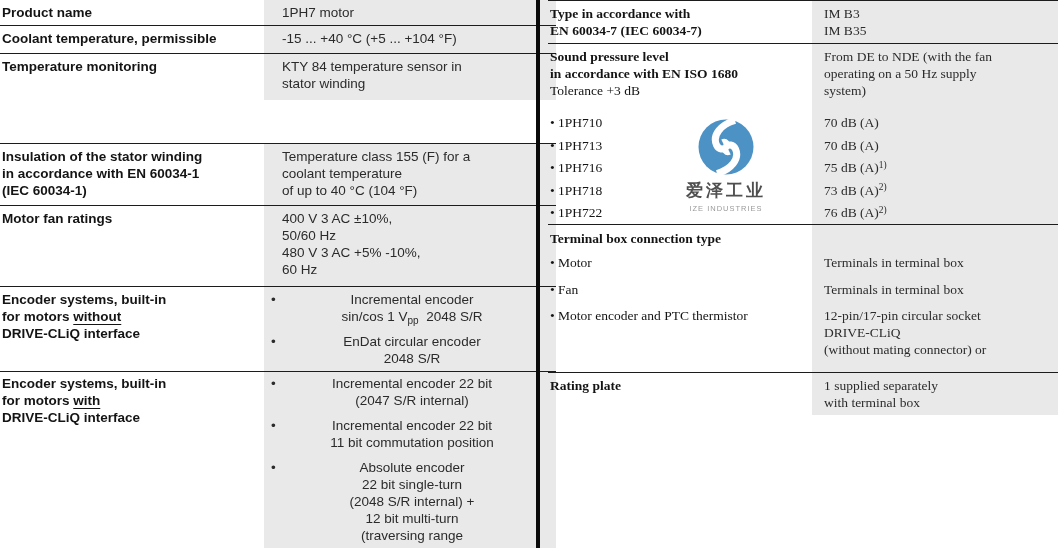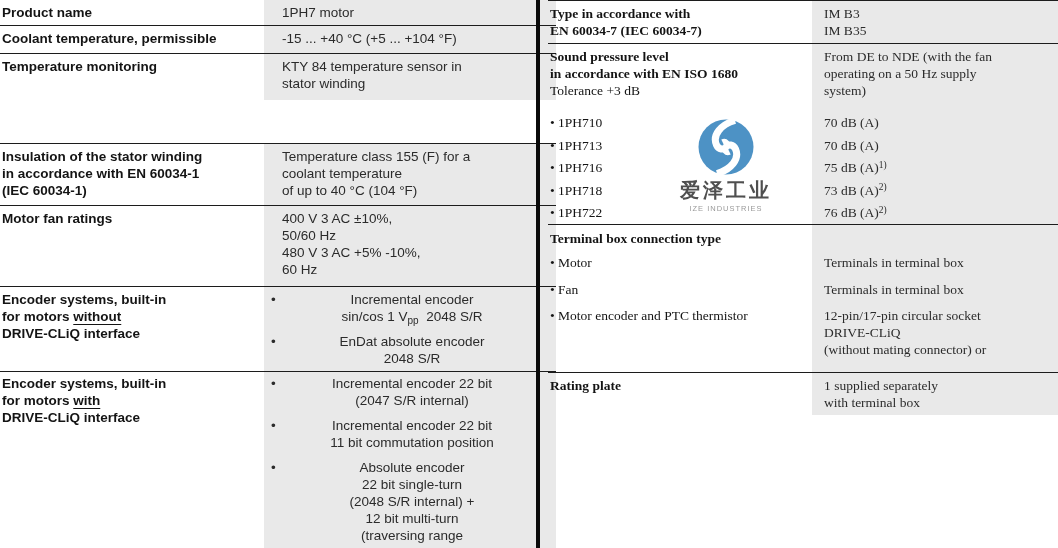--- a/index.html
+++ b/index.html
@@ -62,21 +62,21 @@
 
   #divider {
     position:absolute; left:536px; top:0;
     width:4px; height:548px;
     background:var(--divider,#0a0a0a);
   }
 
   #watermark { position:absolute; left:666px; top:118px; width:120px; text-align:center; }
   #watermark svg { display:block; margin:0 auto; }
   #logo-circle circle { fill:var(--logo-blue,#4d92c5); }
-  .cn { margin-top:6px; font-weight:bold; font-size:20px; letter-spacing:3px; color:var(--logo-cn-color,#4f4f4f); }
+  .cn { margin-top:6px; font-weight:bold; font-size:17px; letter-spacing:3px; color:var(--logo-cn-color,#4f4f4f); }
   .en { margin-top:1px; font-size:7.5px; letter-spacing:1px; color:var(--logo-en-color,#9a9a9a); }
 </style>
 </head>
 <body>
 
 <div id="page">
   <div id="left-table" class="table">
       <div class="row">
         <div class="cell label">
           <div class="line label-line"><span class="seg">Product name</span></div>
@@ -135,21 +135,21 @@
           <div class="bullet">
             <span class="dot">•</span>
             <div class="bl">
               <div class="line value-line"><span class="seg">Incremental encoder</span></div>
               <div class="line value-line"><span class="seg">sin/cos 1 V</span><sub class="seg">pp</sub><span class="seg">&nbsp; 2048 S/R</span></div>
             </div>
           </div>
           <div class="bullet">
             <span class="dot">•</span>
             <div class="bl">
-              <div class="line value-line"><span class="seg">EnDat absolute encoder</span></div>
+              <div class="line value-line"><span class="seg">EnDat circular encoder</span></div>
               <div class="line value-line"><span class="seg">2048 S/R</span></div>
             </div>
           </div>
         </div>
       </div>
       <div class="row">
         <div class="cell label">
           <div class="line label-line"><span class="seg">Encoder systems, built-in</span></div>
           <div class="line label-line"><span class="seg">for motors </span><span class="seg u">with</span></div>
           <div class="line label-line"><span class="seg">DRIVE-CLiQ interface</span></div>

